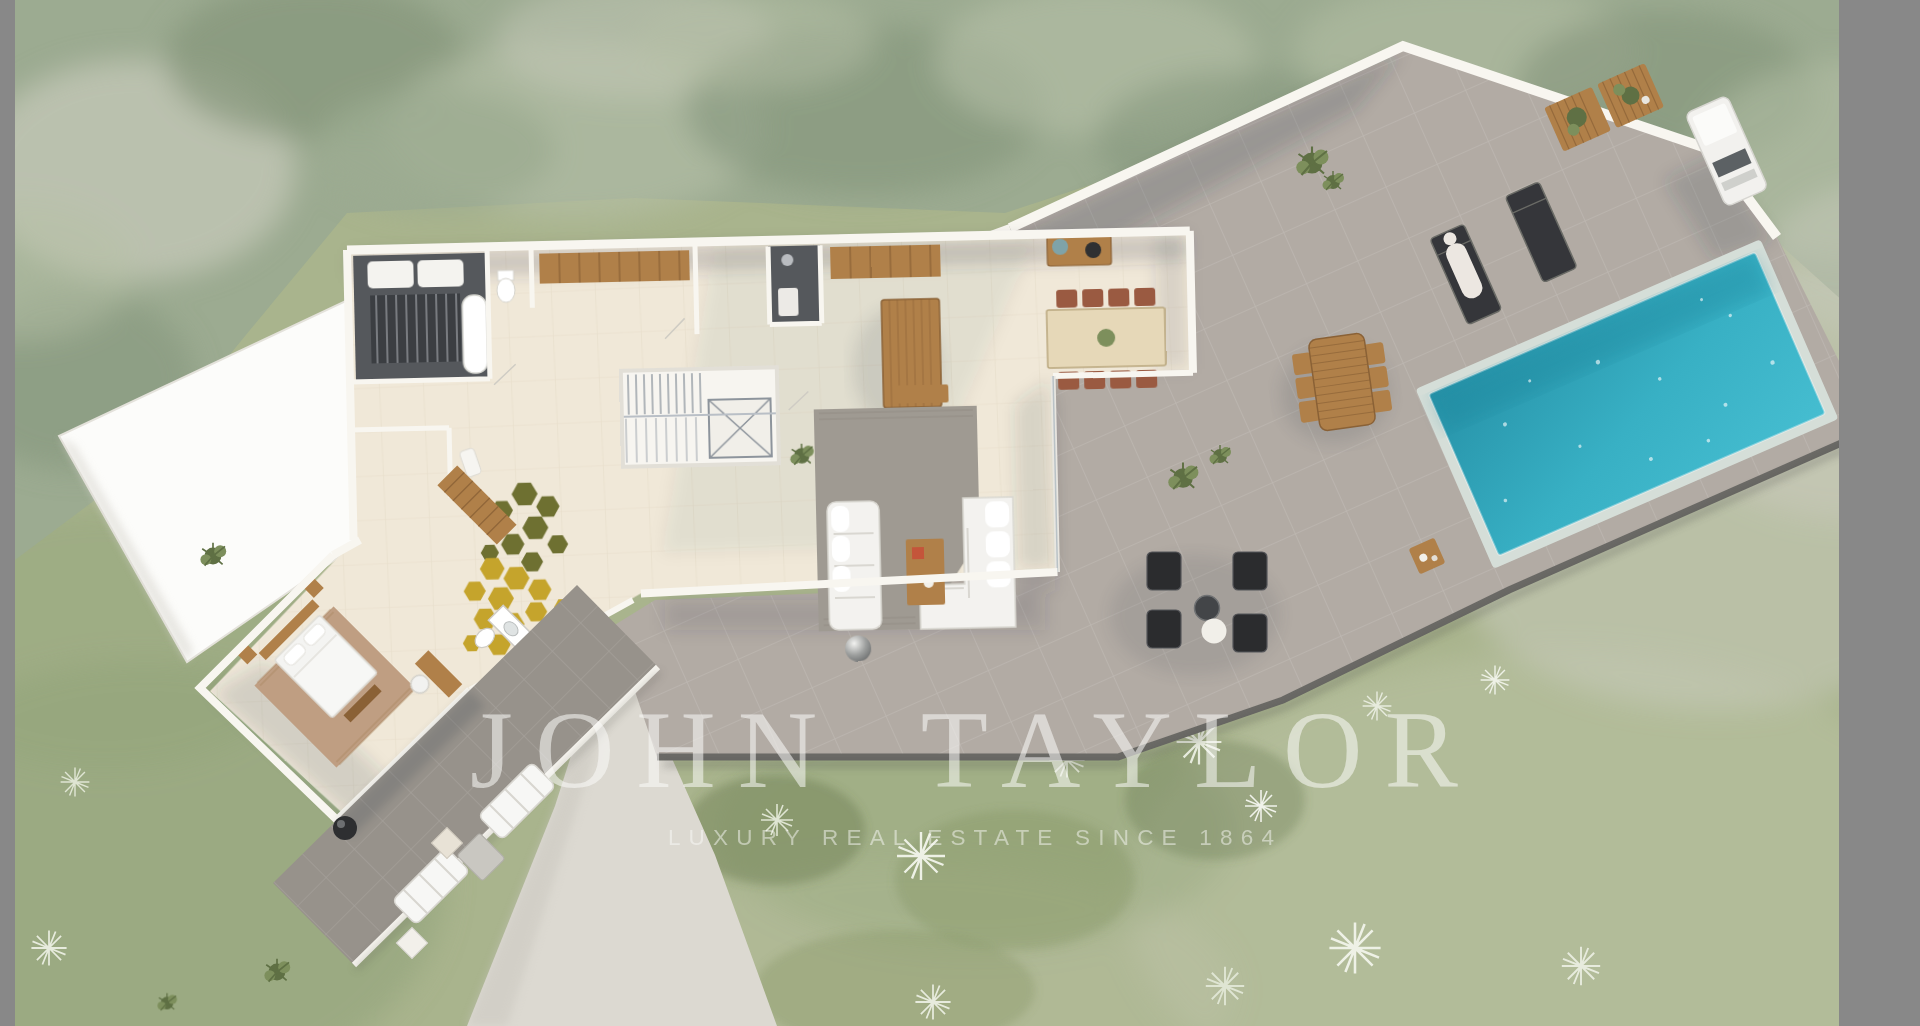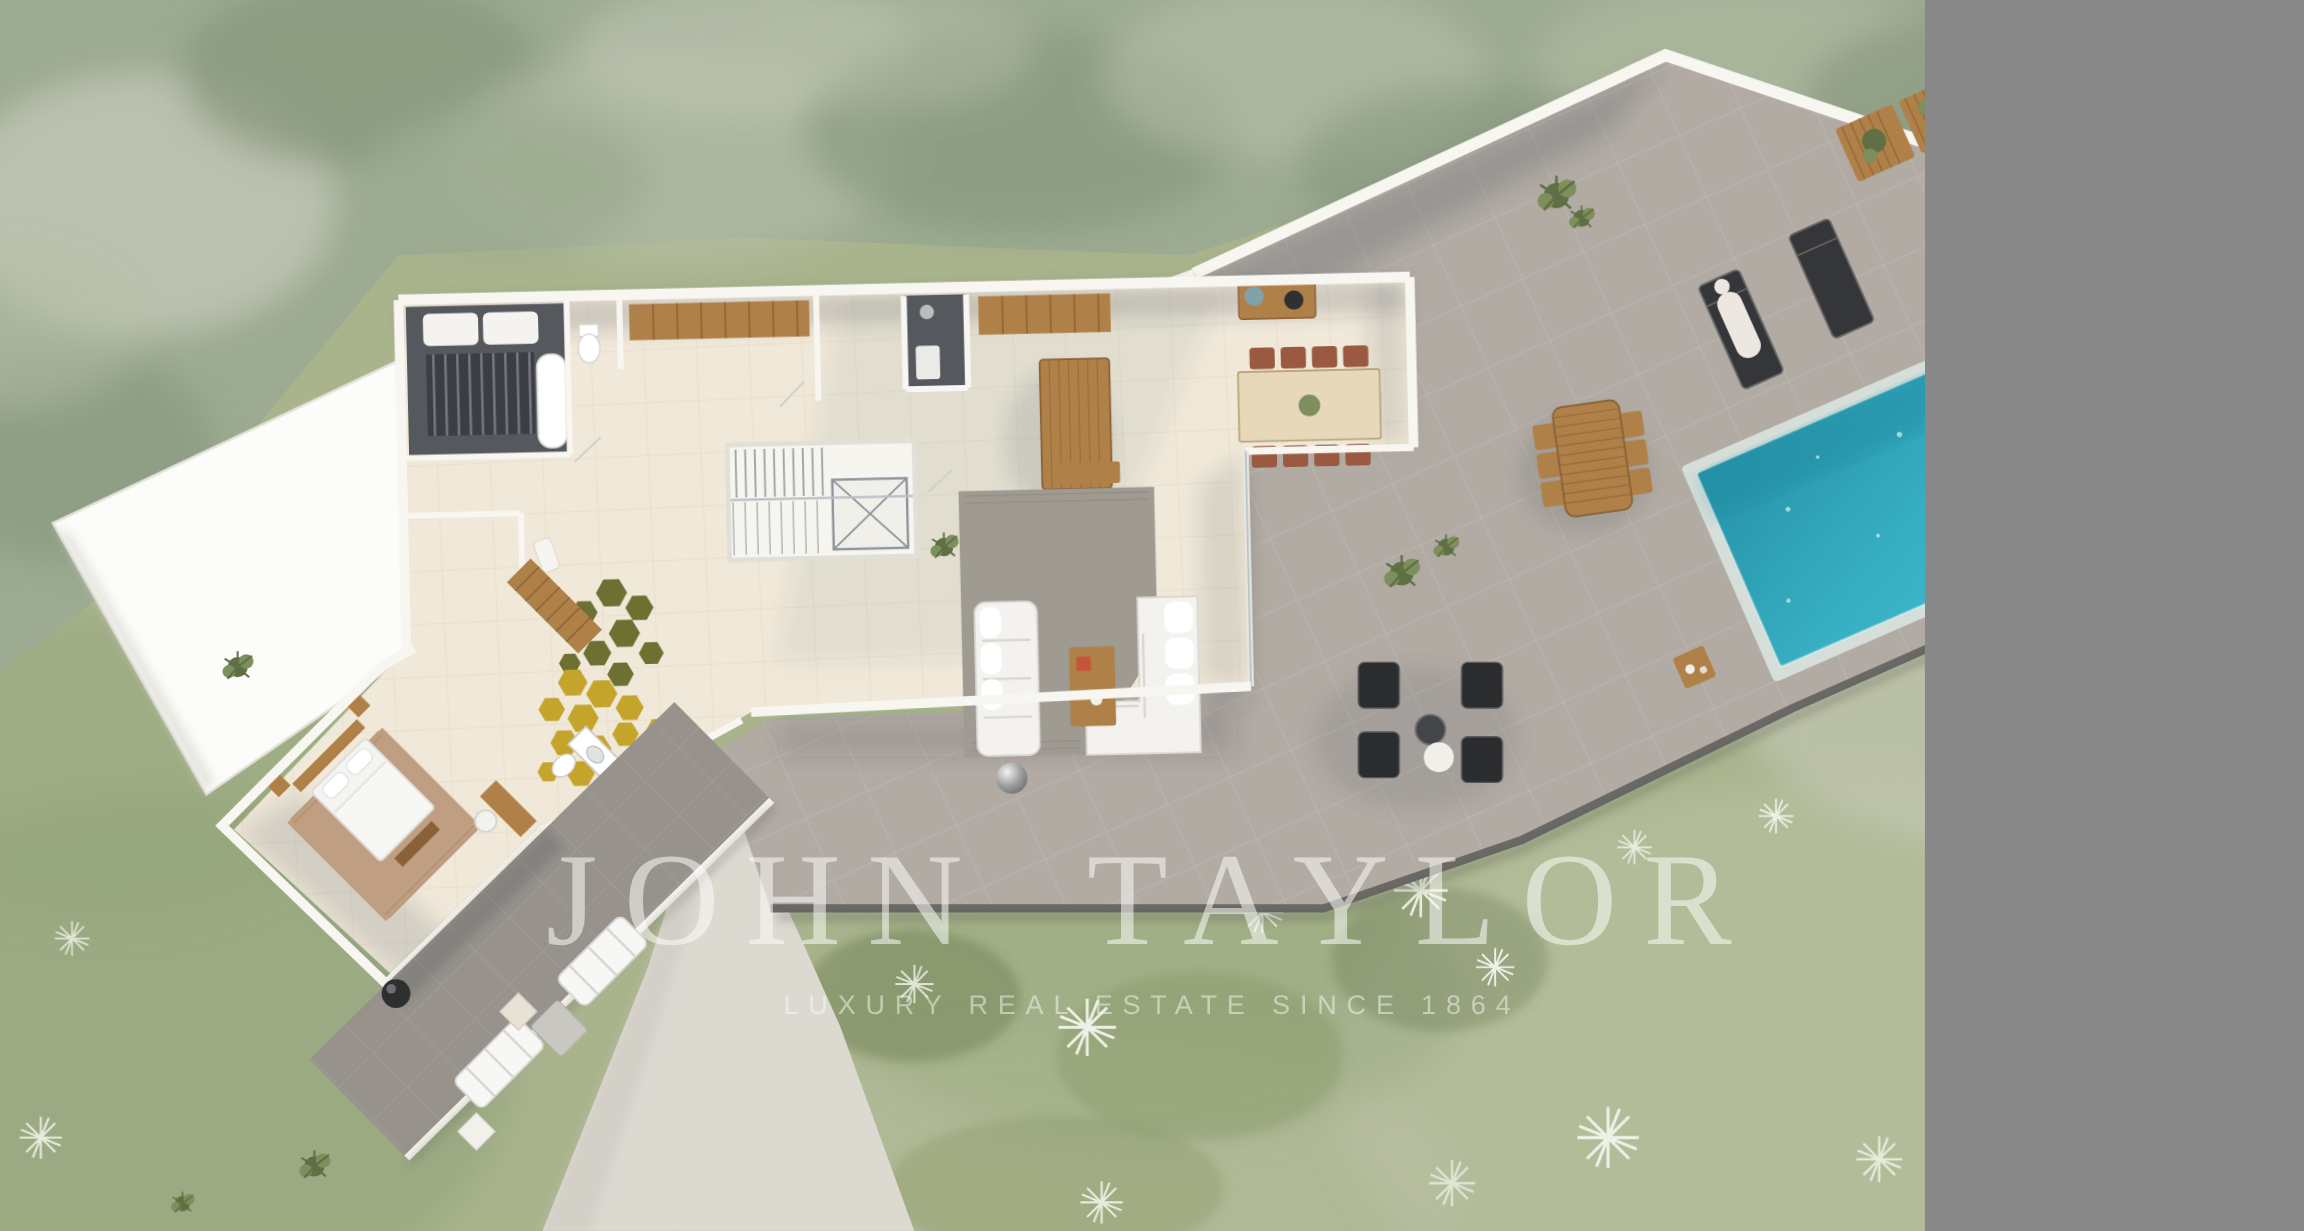--- a/index.html
+++ b/index.html
@@ -1,17 +1,17 @@
 <!DOCTYPE html>
 <html style="--c-lawn: #a9b48d; --c-lawndark: #93a57c; --c-lawnpale: #bcc3a6; --c-fol: #9cab91; --c-foldark: #84957b; --c-follight: #b5bfa6; --c-rock: #c8cabb; --c-roof: #fcfcfa; --c-drive: #dcd9d1; --c-terr: #b2aba4; --c-wall: #f8f6f0; --c-darkedge: #6b6a66; --c-poolcop: #d5ded8; --c-pool: #38b0c4; --c-pooldeep: #2691a7; --c-floor: #f0e8d8; --c-darkroom: #55585c; --c-wood: #b08049; --c-wooddark: #8a6136; --c-dinetable: #e6d8b8; --c-ruggray: #9f9a92; --c-rugbrown: #bf9e82; --c-sofa: #f3f2ef; --c-cube: #2b2c2e; --c-deck: #97928b; --c-hexgold: #c5a42c; --c-hexolive: #6e7031; --c-green: #7d8f5c; --c-greendark: #5f7044; --c-shadow: #323c49; --c-person: #ece7e1; --c-chairrust: #9a5a41; --c-watermark: rgba(252,252,250,0.55);"><head>
 <meta charset="utf-8">
 <style>
   html,body{margin:0;padding:0;background:#888;}
-  .stage{position:relative;width:1604px;height:1026px;overflow:hidden;
-         font-family:"Liberation Sans",sans-serif;}
+  .stage{position:relative;width:1824px;height:1026px;overflow:hidden;
+         font-family:"Liberation Sans",sans-serif;margin-left:15px;}
   svg{display:block}
   
   .f-lawn{fill:var(--c-lawn,#a9b48d)} .f-lawndark{fill:var(--c-lawndark,#93a57c)}
   .f-lawnpale{fill:var(--c-lawnpale,#bcc3a6)} .f-fol{fill:var(--c-fol,#9cab91)}
   .f-foldark{fill:var(--c-foldark,#84957b)} .f-follight{fill:var(--c-follight,#b5bfa6)}
   .f-rock{fill:var(--c-rock,#c8cabb)} .f-roof{fill:var(--c-roof,#fcfcfa)}
   .f-drive{fill:var(--c-drive,#dcd9d1)} .f-terr{fill:var(--c-terr,#b2aba4)} .s-wall{stroke:var(--c-wall,#f8f6f0);fill:none}
   .s-dark{stroke:var(--c-darkedge,#6b6a66);fill:none}
   .f-cop{fill:var(--c-poolcop,#d5ded8)} .f-floor{fill:var(--c-floor,#f0e8d8)}
   .f-darkroom{fill:var(--c-darkroom,#55585c)} .f-wood{fill:var(--c-wood,#b08049)}

